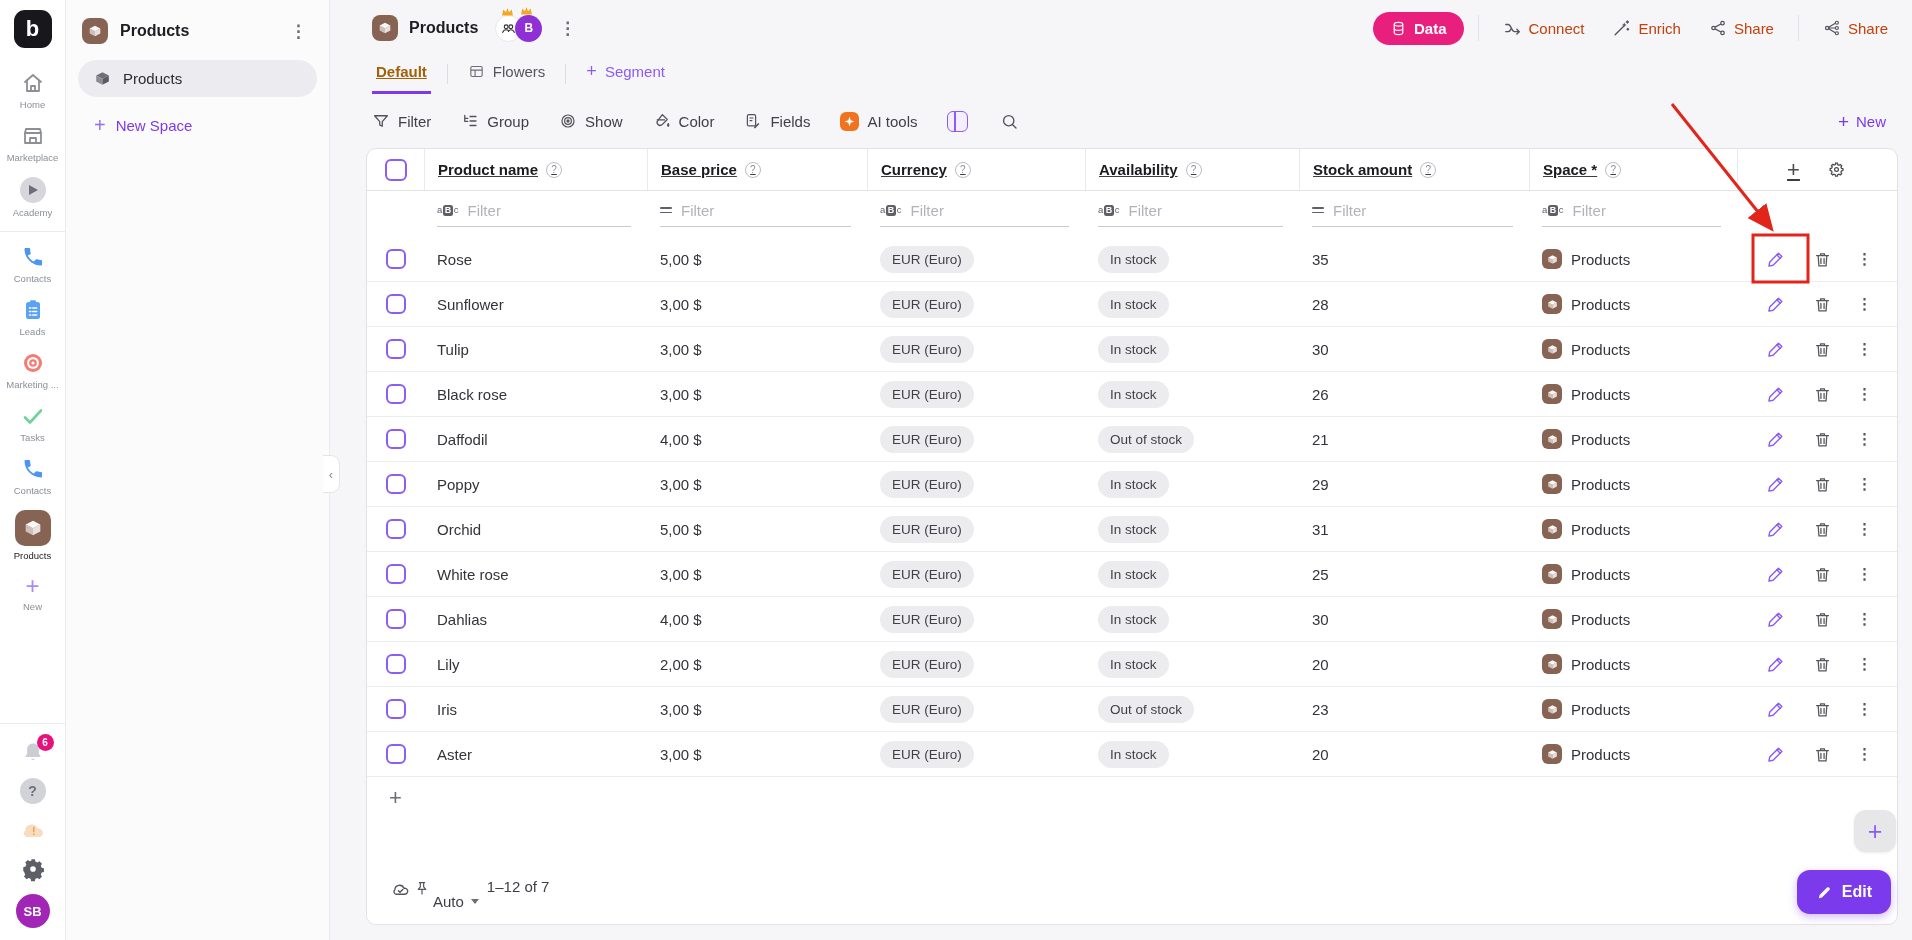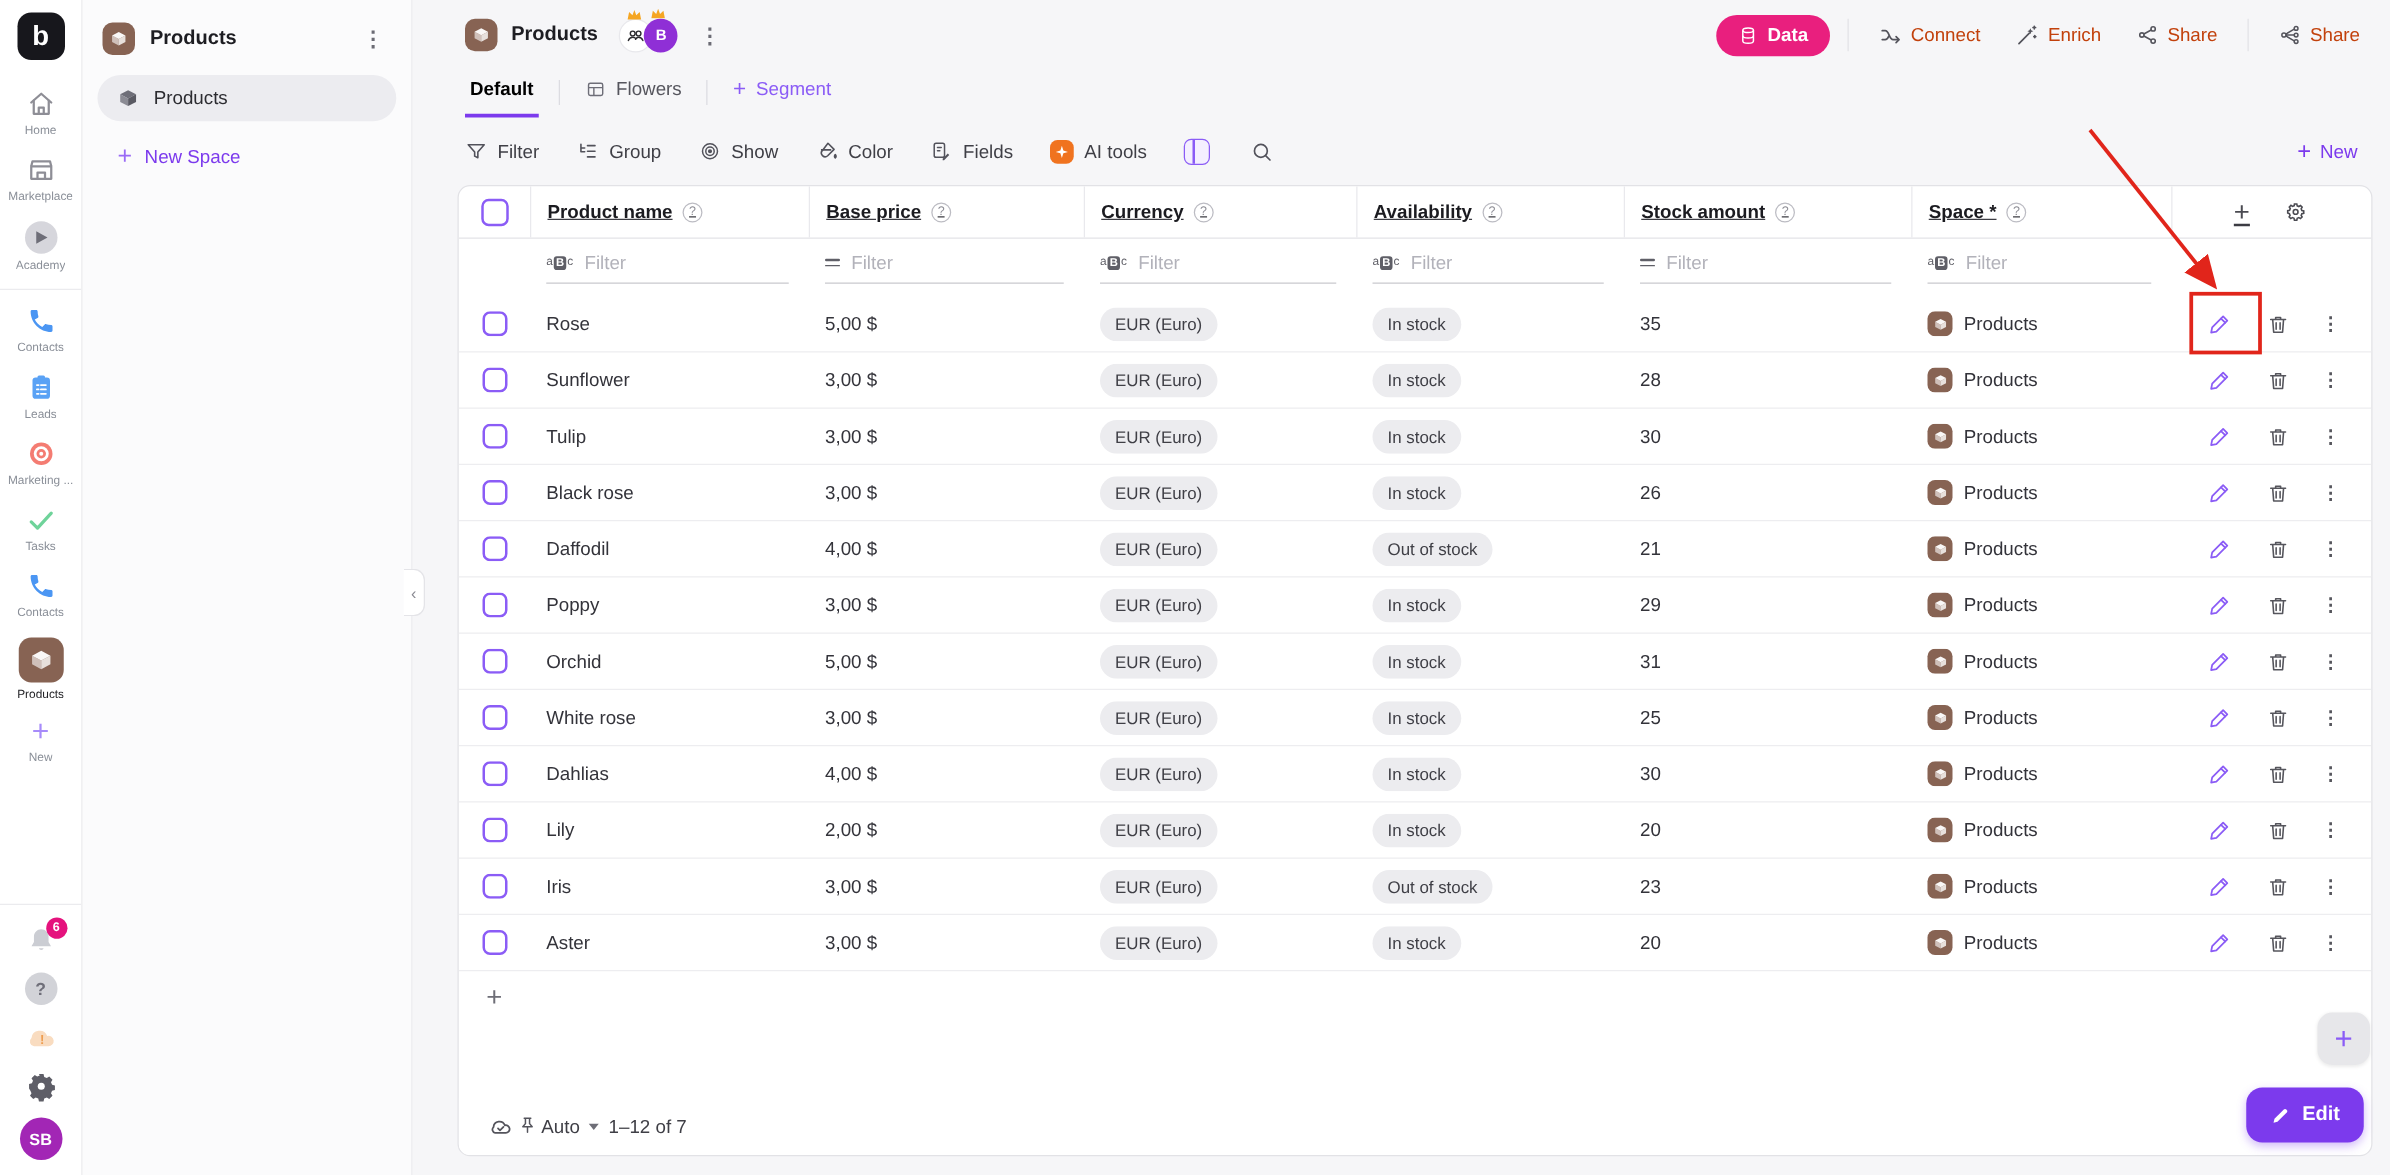--- a/index.html
+++ b/index.html
@@ -49,21 +49,21 @@
   .av.member { background:#8f2fd6; color:#fff; font-size:12px; font-weight:700; margin-left:-7px; z-index:2; }
   .crown { position:absolute; top:-9px; left:5px; }
   .actions { margin-left:auto; display:flex; align-items:center; gap:8px; }
   .pill-btn { display:flex; align-items:center; gap:7px; background:#e91f7e; color:#fff; font-size:15px; font-weight:600; border:none; border-radius:19px; padding:8px 17px; cursor:pointer; }
   .flat-btn { display:flex; align-items:center; gap:7px; background:none; border:none; color:#c2410c; font-size:15px; padding:8px 10px; cursor:pointer; }
   .vdiv { width:1px; height:26px; background:#e2e2e6; margin:0 6px; }
 
   
   .tabs { position:absolute; top:58px; left:42px; display:flex; align-items:center; gap:16px; height:40px; }
   .tab { display:flex; align-items:center; gap:8px; font-size:15px; color:#55555d; padding:0 4px 11px; cursor:pointer; border-bottom:3px solid transparent; }
-  .tab.active { color:#000000; border-bottom-color:#7c3aed; font-weight:600; }
+  .tab.active { color:#a16207; border-bottom-color:#7c3aed; font-weight:600;text-decoration:underline; }
   .tab.purple { color:#8b5cf6; }
   .tab .plus { font-size:18px; line-height:1; color:#8b5cf6; }
   .tab-sep { width:1px; height:20px; background:#dcdce1; margin-bottom:9px; }
 
   
   .toolbar { position:absolute; top:100px; left:42px; right:26px; height:42px; display:flex; align-items:center; gap:30px; }
   .tool { display:flex; align-items:center; gap:8px; font-size:15px; color:#3f3f46; cursor:pointer; }
   .ai-chip { width:19px; height:19px; border-radius:6px; background:#f0731f; display:flex; align-items:center; justify-content:center; }
   .view-chip { width:21px; height:21px; border:1.6px solid #8b5cf6; background:#f4efff; border-radius:6px; position:relative; cursor:pointer; }
   .view-chip:before { content:""; position:absolute; left:6px; top:0; bottom:0; width:1.6px; background:#8b5cf6; }
@@ -94,21 +94,21 @@
   .cell { padding:0 10px 0 13px; font-size:15px; color:#33333a; overflow:hidden; white-space:nowrap; }
   .cell.center { display:flex; justify-content:center; padding:0; }
   .checkbox { width:20px; height:20px; border:2px solid #8b5cf6; border-radius:6px; background:#fff; cursor:pointer; }
   .pillval { display:inline-block; background:#ececef; border-radius:15px; padding:6px 12px; font-size:13.5px; color:#3f3f46;text-align:center; }
   .space-val { display:flex; align-items:center; gap:9px; }
   .row-actions { display:flex; align-items:center; gap:24px; padding-left:28px; }
   .icon-btn { cursor:pointer; display:flex; align-items:center; justify-content:center; width:22px; height:22px; }
   .kebab-sm { color:#55555c; font-size:15px; font-weight:700; cursor:pointer; letter-spacing:0; }
 
   .add-row { margin:10px 0 0 22px; }
-  .card-footer { position:absolute; left:0; right:17px; bottom:0; height:46px; background:#fff; display:flex; align-items:center; gap:0; padding-left:22px; }
+  .card-footer { position:absolute; left:0; right:17px; bottom:0; height:46px; background:#fff; display:flex; gap:0; padding-left:22px; }
   .auto-dd { display:flex; align-items:center; gap:7px; font-size:15px; color:#3f3f46; cursor:pointer; }
   .caret { width:0; height:0; border-left:4.5px solid transparent; border-right:4.5px solid transparent; border-top:5.5px solid #6e6e77; }
   .range { font-size:15px; color:#3f3f46; margin-left:8px; }
 
   .fab { position:absolute; right:16px; bottom:88px; width:42px; height:42px; border-radius:12px; background:#e7e7ea; color:#8b5cf6; font-size:25px; font-weight:400; display:flex; align-items:center; justify-content:center; cursor:pointer; box-shadow:0 1px 3px rgba(0,0,0,.08); }
   .edit-btn { position:absolute; right:21px; bottom:26px; height:44px; background:#7c3aed; border:none; border-radius:13px; color:#fff; font-size:16px; font-weight:600; display:flex; align-items:center; gap:9px; padding:0 19px; cursor:pointer; box-shadow:0 3px 8px rgba(124,58,237,.35); font-family:inherit; }
 
   .annotation { position:absolute; inset:0; width:1912px; height:940px; pointer-events:none; z-index:50; }
 </style>
 </head>

